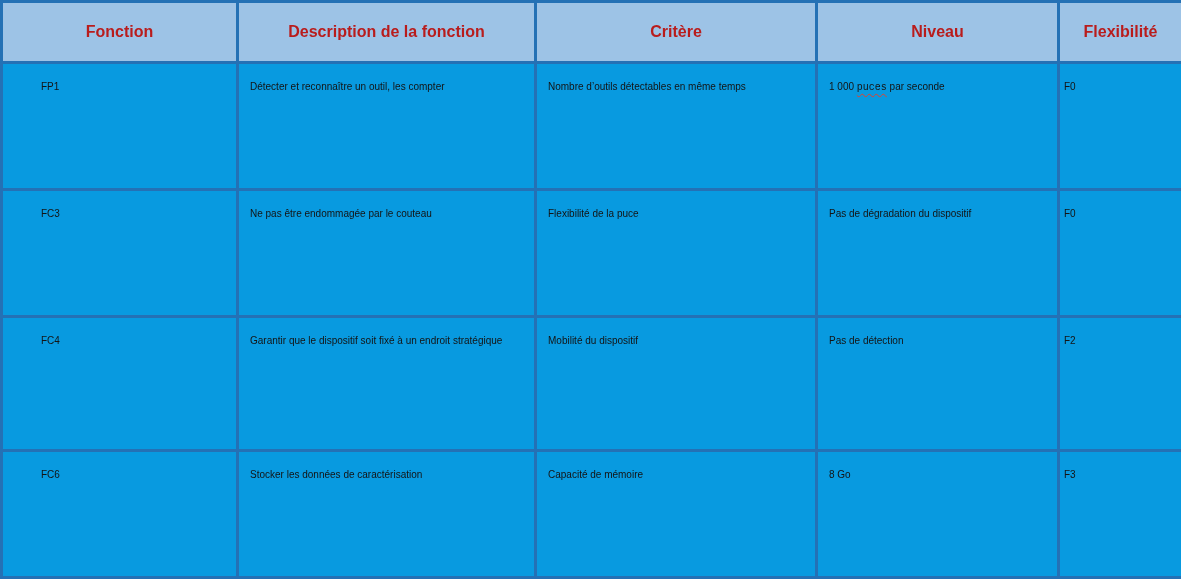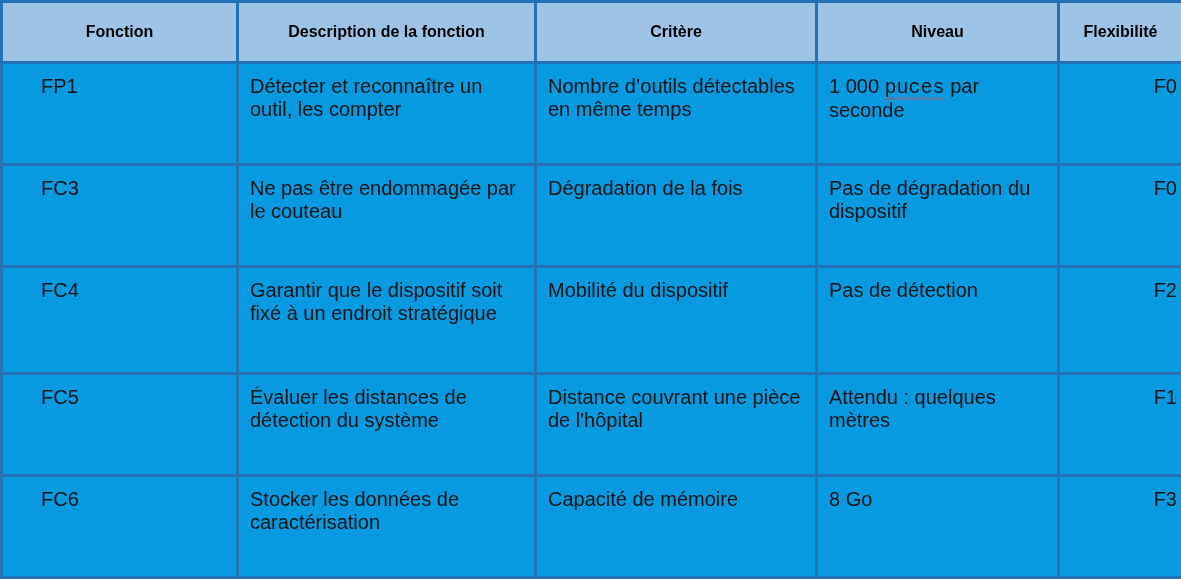--- a/index.html
+++ b/index.html
@@ -20,41 +20,41 @@
     table-layout: fixed;
   }
   table.spec-table th,
   table.spec-table td {
     border: 3px solid #2471B5;
     box-sizing: border-box;
     overflow: hidden;
   }
   table.spec-table th {
     background: #9DC3E6;
-    color: #000000;
+    color: #b91c1c;
     font-size: 16px;
     font-weight: bold;
     text-align: center;
     vertical-align: middle;
     padding: 4px 6px;
   }
   table.spec-table td {
     background: #089AE0;
     color: #141414;
-    font-size: 20px;
+    font-size: 10px;
     line-height: 23px;
     vertical-align: top;
     text-align: left;
     padding: 11px 11px 6px 11px;
   }
   table.spec-table td.col-fonction {
     padding-left: 38px;
   }
   table.spec-table td.col-flex {
-    text-align: right;
+    text-align: left;
     padding-left: 4px;
     padding-right: 4px;
   }
   
   tr.hdr  { height: 61px; }
   tr.r0   { height: 68px; }
   tr.r1   { height: 94px; }
   tr.r2   { height: 68px; }
   tr.r3   { height: 72px; }
   tr.r4   { height: 68px; }
@@ -93,37 +93,30 @@
       <tr class="r0">
         <td class="col-fonction">FP1</td>
         <td>Détecter et reconnaître un outil, les compter</td>
         <td>Nombre d’outils détectables en même temps</td>
         <td><span>1 000 </span><span class="spellcheck">puces</span><span> par seconde</span></td>
         <td class="col-flex">F0</td>
       </tr>
       <tr class="r2">
         <td class="col-fonction">FC3</td>
         <td>Ne pas être endommagée par le couteau</td>
-        <td>Dégradation de la fois</td>
+        <td>Flexibilité de la puce</td>
         <td>Pas de dégradation du dispositif</td>
         <td class="col-flex">F0</td>
       </tr>
       <tr class="r3">
         <td class="col-fonction">FC4</td>
         <td>Garantir que le dispositif soit fixé à un endroit stratégique</td>
         <td>Mobilité du dispositif</td>
         <td>Pas de détection</td>
         <td class="col-flex">F2</td>
-      </tr>
-      <tr class="r4">
-        <td class="col-fonction">FC5</td>
-        <td>Évaluer les distances de détection du système</td>
-        <td>Distance couvrant une pièce de l'hôpital</td>
-        <td>Attendu : quelques mètres</td>
-        <td class="col-flex">F1</td>
       </tr>
       <tr class="r5">
         <td class="col-fonction">FC6</td>
         <td>Stocker les données de caractérisation</td>
         <td>Capacité de mémoire</td>
         <td>8 Go</td>
         <td class="col-flex">F3</td>
       </tr>
     </tbody>
   </table>

